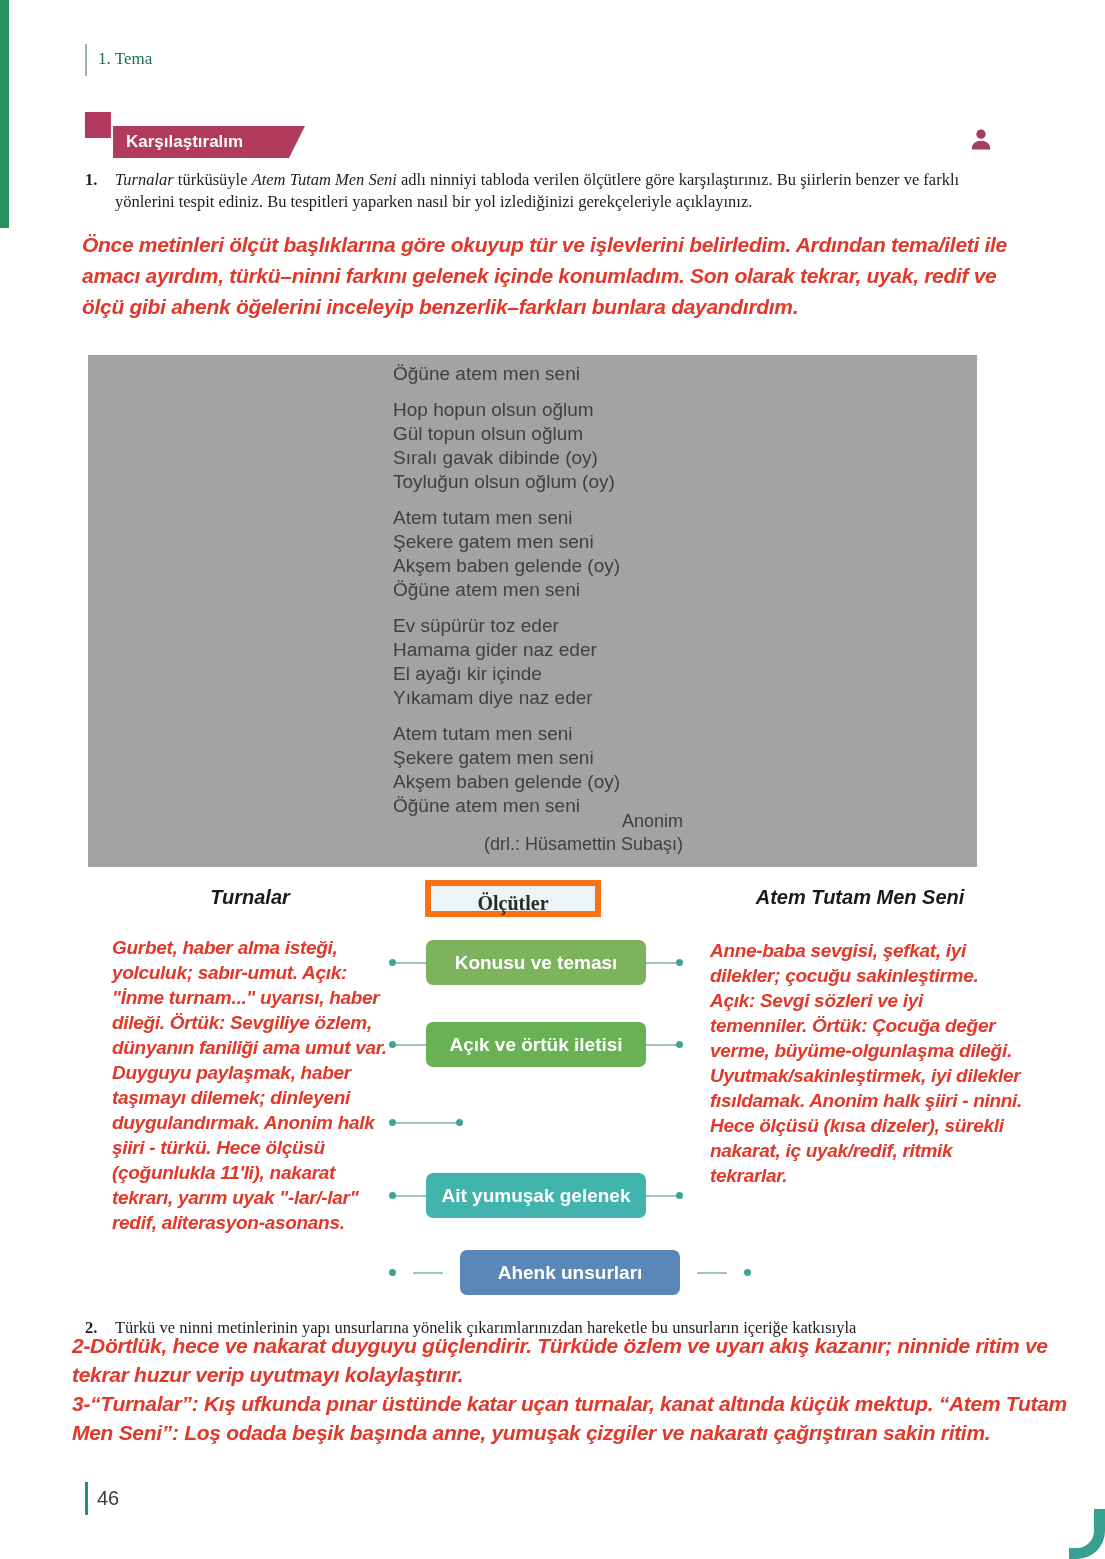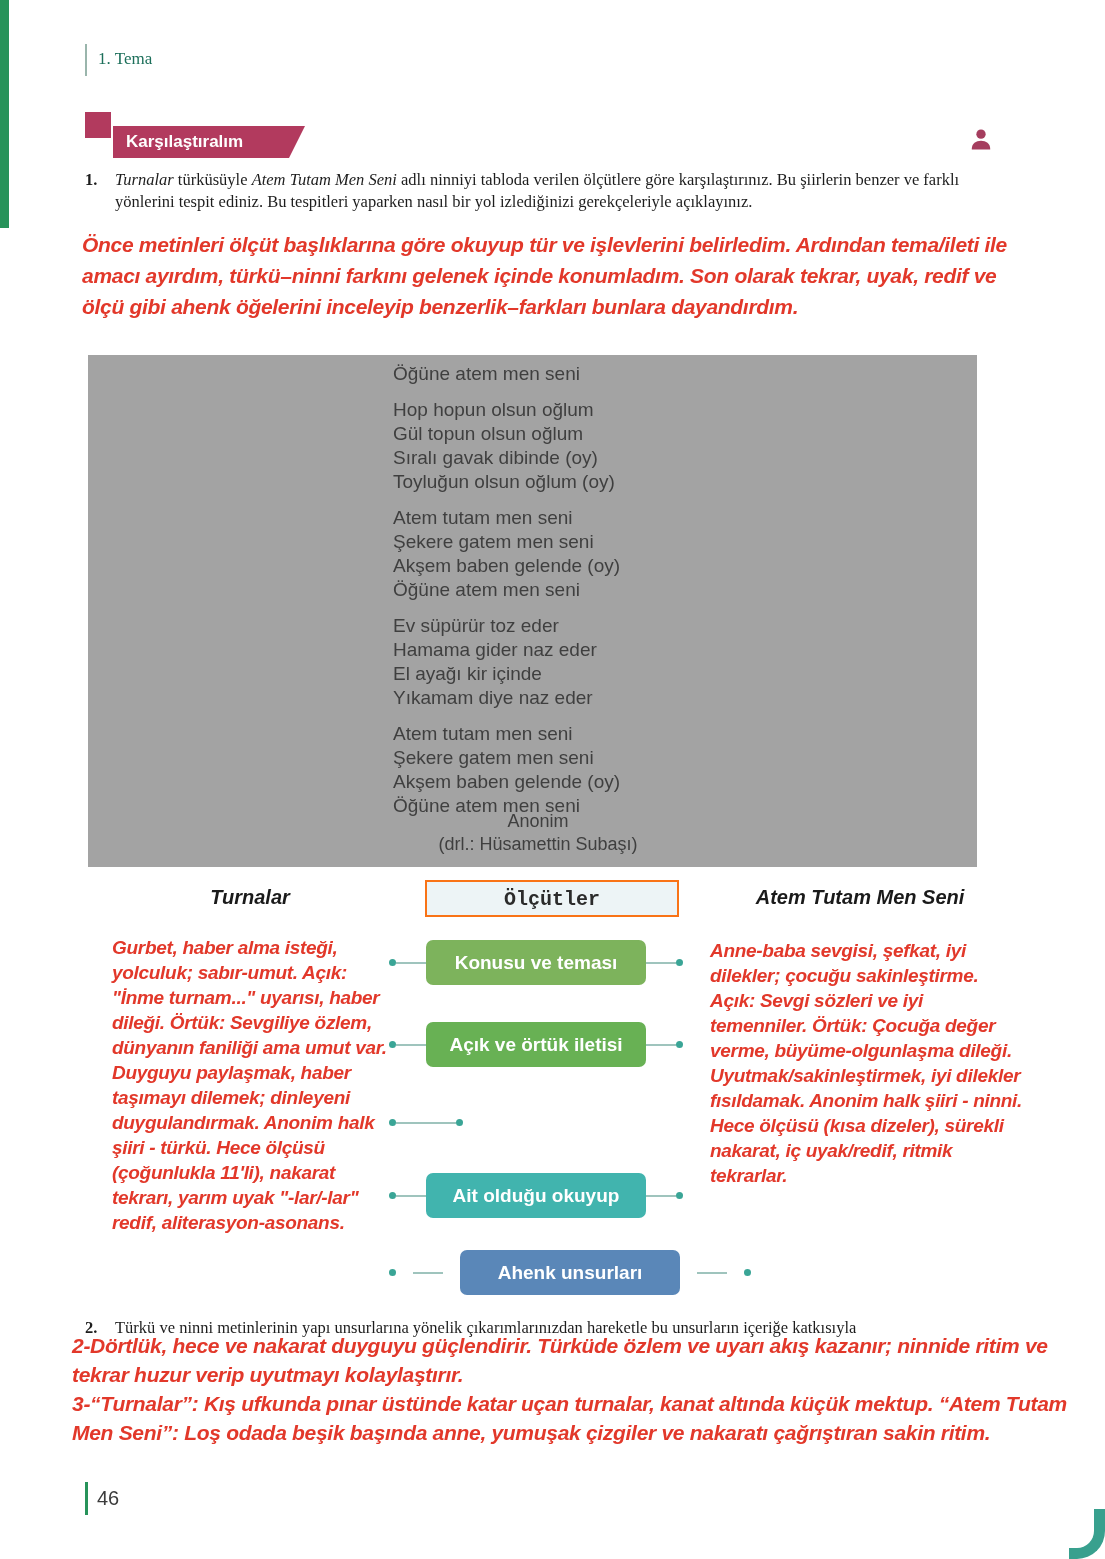--- a/index.html
+++ b/index.html
@@ -39,29 +39,29 @@
     font-family:"Liberation Sans", sans-serif; font-weight:bold; color:#e2382a;
     letter-spacing:-0.3px;
     font-style:italic;
   }
   .answer-intro { position:absolute; left:82px; top:229px; width:945px; font-size:21px; line-height:31px; }
   .answer-bottom { position:absolute; left:72px; top:1331px; width:995px; font-size:21px; line-height:29px; z-index:3; }
   
   .poem-box { position:absolute; left:88px; top:355px; width:889px; height:512px; background:#a3a3a3; }
   .poem { position:absolute; left:305px; top:7px; font-family:"Liberation Sans", sans-serif; font-size:19px; line-height:24px; color:#3f3f3f; }
   .stanza { margin-bottom:12px; }
-  .poem-attrib { position:absolute; left:305px; top:455px; width:290px; text-align:center; font-family:"Liberation Sans", sans-serif; font-size:18px; line-height:23px; color:#3f3f3f; }
+  .poem-attrib { position:absolute; left:305px; top:455px; width:290px; text-align:right; font-family:"Liberation Sans", sans-serif; font-size:18px; line-height:23px; color:#3f3f3f; }
   
   .compare { position:absolute; left:0; top:880px; width:1105px; height:430px; }
   .col-header { position:absolute; top:6px; font-family:"Liberation Sans", sans-serif; font-weight:bold; font-style:italic; font-size:20px; color:#1a1a1a; text-align:center; }
   .col-header.left { left:120px; width:260px; }
   .col-header.right { left:700px; width:320px; }
   .center-header {
-    position:absolute; left:425px; top:0; width:254px; height:37px; background:#edf4f6;
-    border:2px solid #f97316; font-family:Liberation Mono, monospace; font-weight:bold;
+    position:absolute; left:425px; top:0; width:176px; height:37px; background:#edf4f6;
+    border:6px solid #f97316; font-family:Liberation Serif, serif; font-weight:bold;
     font-size:20px; color:#2b2b2b; text-align:center; line-height:35px;
   }
   .crit-row { position:absolute; left:389px; height:45px; display:flex; align-items:center; }
   .crit-box {
     width:220px; height:45px; border-radius:7px; color:#fff; text-align:center;
     font-family:"Liberation Sans", sans-serif; font-weight:bold; font-size:19px; line-height:45px;
   }
   .conn-line { width:30px; height:2px; background:#9fc4bd; }
   .conn-dot { width:7px; height:7px; border-radius:50%; background:#3aa596; }
   .side-answer { position:absolute; font-size:19px; line-height:25px; }
@@ -155,21 +155,21 @@
     </div>
     <div class="crit-row" style="top:220px;">
       <div class="conn-dot"></div>
       <div class="conn-line"></div>
       <div class="conn-line"></div>
       <div class="conn-dot"></div>
     </div>
     <div class="crit-row" style="top:293px;">
       <div class="conn-dot"></div>
       <div class="conn-line"></div>
-      <div class="crit-box" style="background-color: rgb(65, 180, 174);">Ait olduğu okuyup</div>
+      <div class="crit-box" style="background-color: rgb(65, 180, 174);">Ait yumuşak gelenek</div>
       <div class="conn-line"></div>
       <div class="conn-dot"></div>
     </div>
     <div class="crit-row" style="top:370px;gap:17px;">
       <div class="conn-dot"></div>
       <div class="conn-line"></div>
       <div class="crit-box" style="background-color: rgb(90, 135, 184);">Ahenk unsurları</div>
       <div class="conn-line"></div>
       <div class="conn-dot"></div>
     </div>

